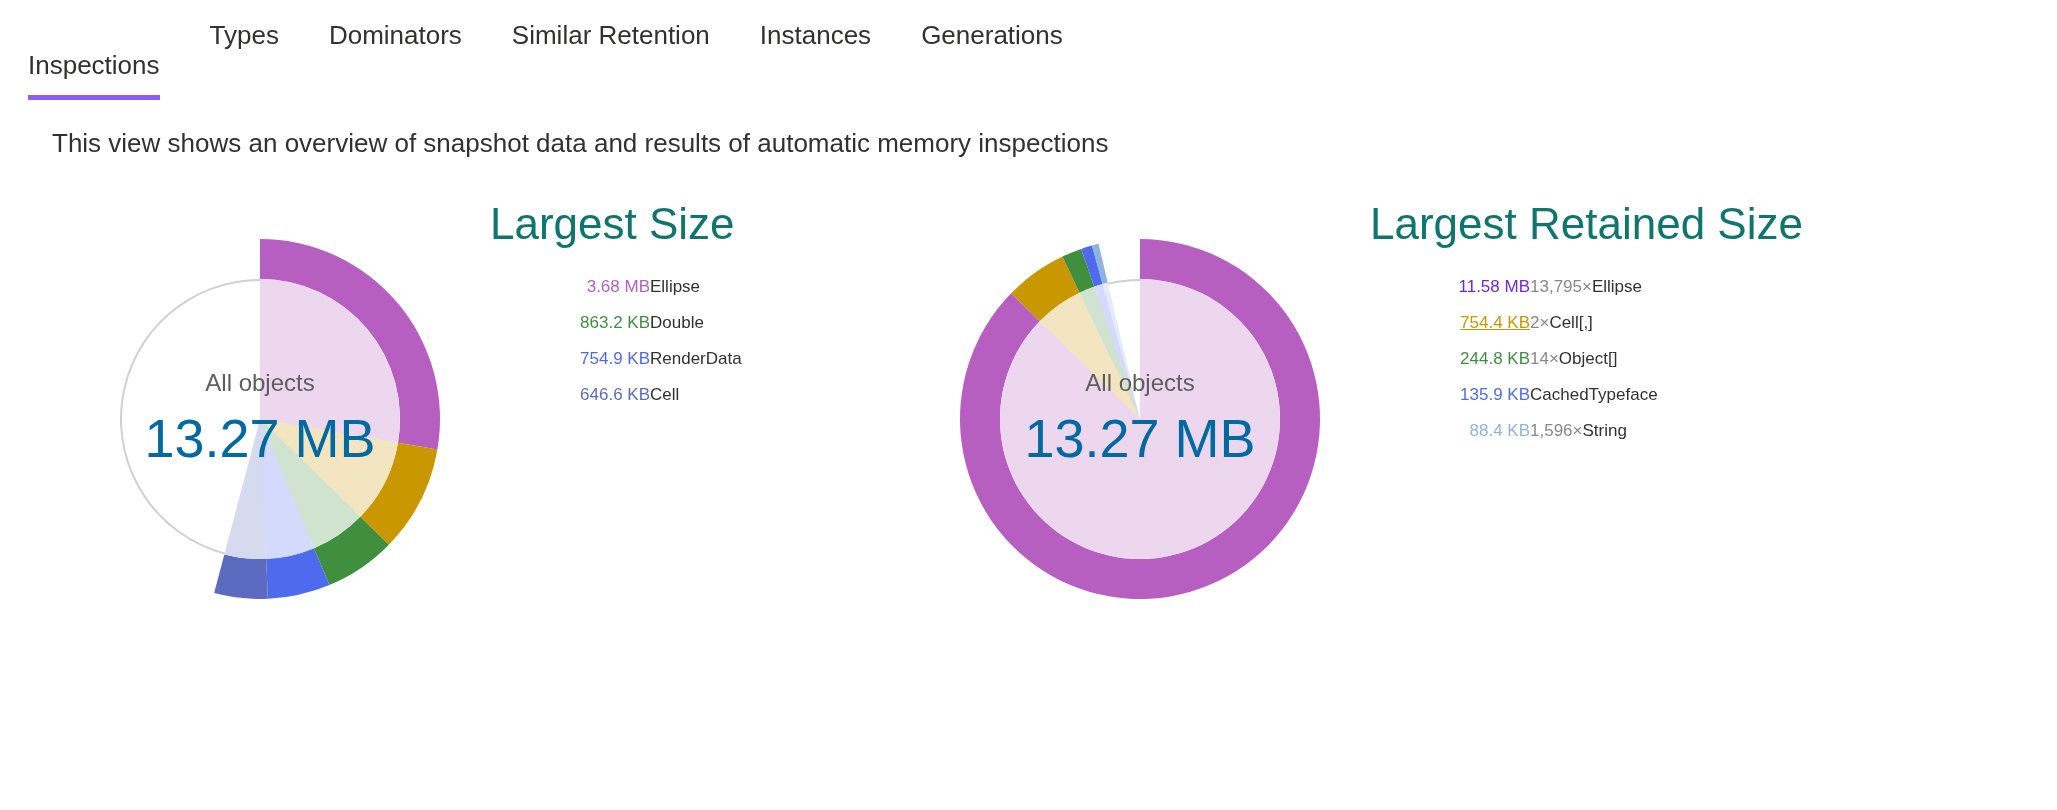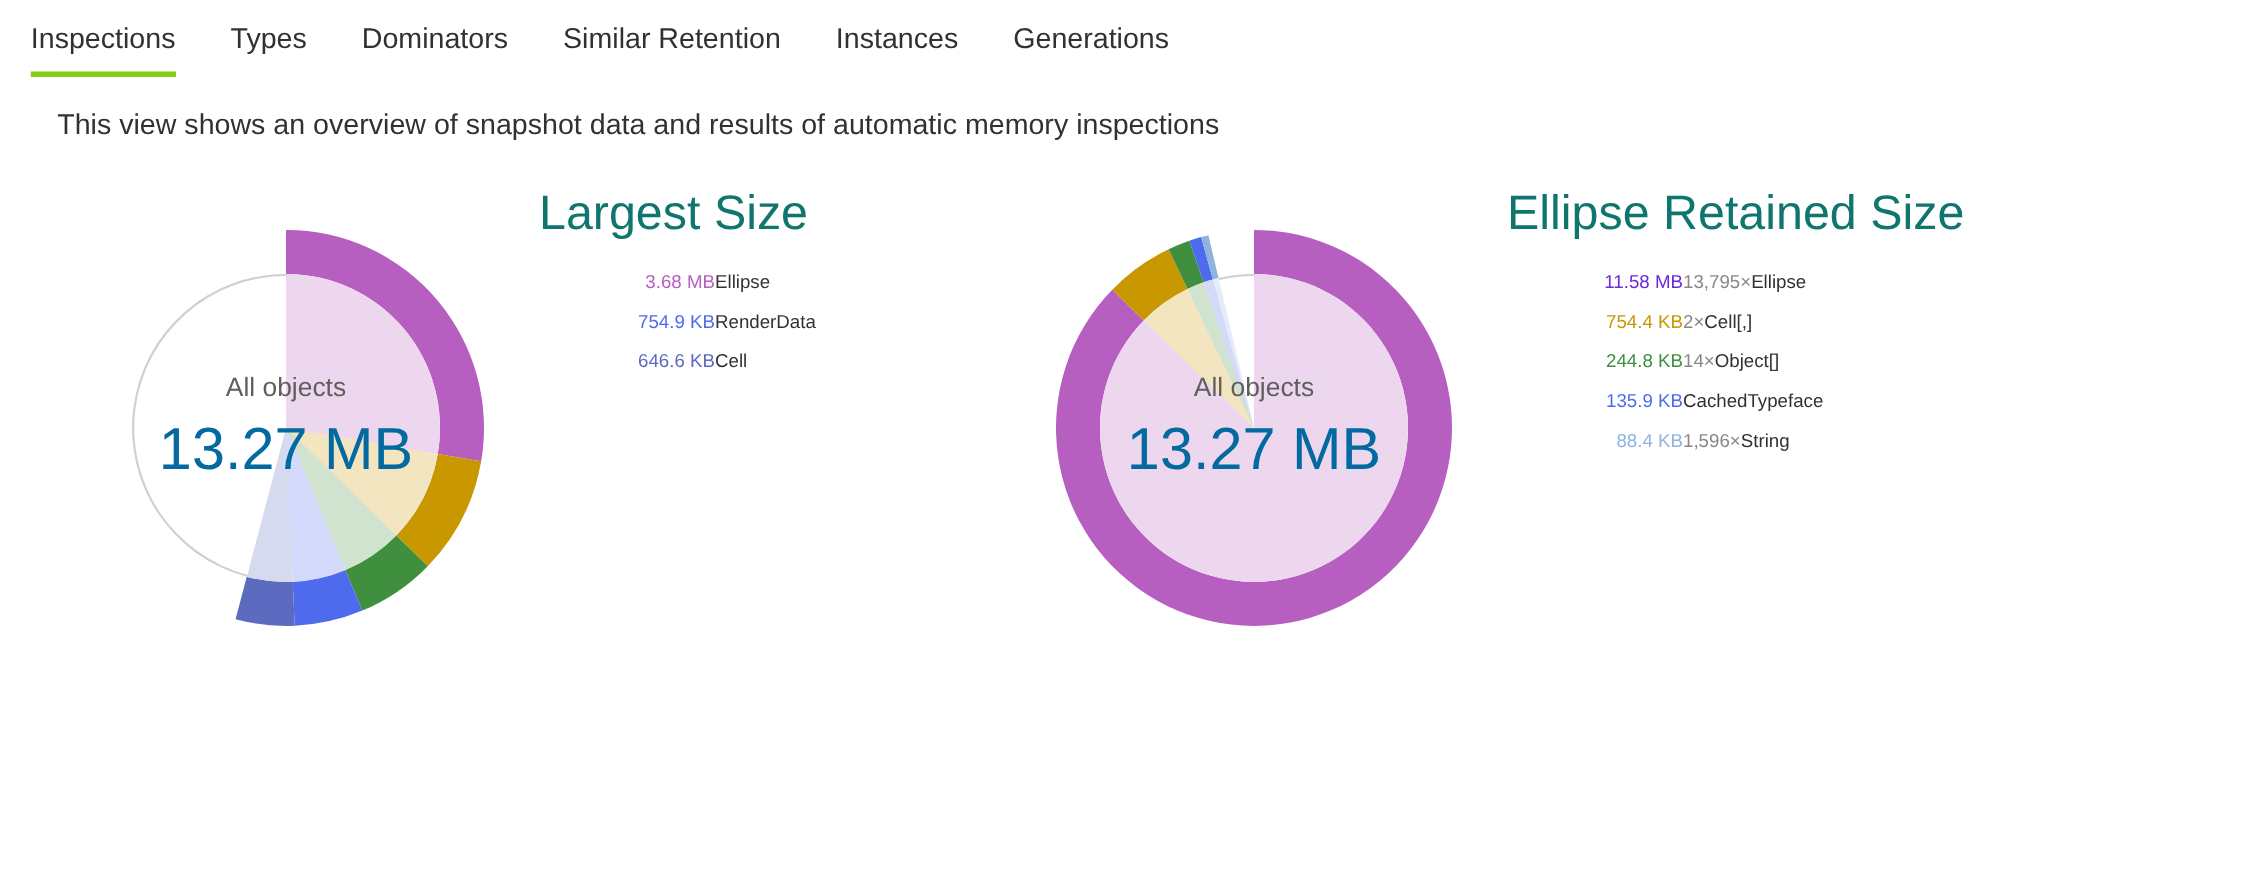--- a/index.html
+++ b/index.html
@@ -17,21 +17,22 @@
     gap:50px;
     padding: 20px 28px 0 28px;
     font-size:26px;
   }
   .tab {
     padding-bottom:14px;
     cursor:pointer;
     color:#323130;
   }
   .tab.active {
-    border-bottom:5px solid #84cc16;
+    border-bottom:5px solid #8b5cf6;
+    margin-top:30px;
   }
   .description {
     font-size:26px;
     color:#323130;
     padding: 28px 28px 0 52px;
   }
   .panels {
     display:flex;
     gap:60px;
     padding: 40px 28px 0 70px;
@@ -129,20 +130,24 @@
         </div>
       </div>
       <div class="side">
         <h2 class="section-title">Largest Size</h2>
         <div class="legend-list">
           <div class="legend-row">
             <span class="legend-size" style="color: rgb(182, 95, 192);">3.68 MB</span>
             <span class="legend-label">Ellipse</span>
           </div>
           <div class="legend-row">
+            <span class="legend-size" style="color: rgb(63, 143, 63);">863.2 KB</span>
+            <span class="legend-label">Double</span>
+          </div>
+          <div class="legend-row">
             <span class="legend-size" style="color: rgb(79, 107, 237);">754.9 KB</span>
             <span class="legend-label">RenderData</span>
           </div>
           <div class="legend-row">
             <span class="legend-size" style="color: rgb(92, 107, 192);">646.6 KB</span>
             <span class="legend-label">Cell</span>
           </div>
         </div>
       </div>
     </div>
@@ -162,29 +167,29 @@
           <path d="M 152.6337214951474 55.078685039398664 A 140 140 0 0 1 157.74548026527734 53.76620846250228 L 190 190 A 0 0 0 0 0 190 190 Z" fill="rgb(227,236,247)"></path>
           <path d="M 157.74548026527734 53.76620846250228 A 140 140 0 0 1 189.99999999999997 50 L 190 190 A 0 0 0 0 0 190 190 Z" fill="#ffffff"></path>
           <path d="M 157.74548026527734 53.76620846250228 A 140 140 0 0 1 189.99999999999997 50 L 189.99999999999997 52 A 138 138 0 0 0 158.2062591186305 55.71240548446653 Z" fill="#d0d0d0"></path>
         </svg>
         <div class="chart-center">
           <div class="lbl">All objects</div>
           <div class="total">13.27 MB</div>
         </div>
       </div>
       <div class="side">
-        <h2 class="section-title">Ellipse Retained Size</h2>
+        <h2 class="section-title">Largest Retained Size</h2>
         <div class="legend-list">
           <div class="legend-row">
             <span class="legend-size" style="color: #6d28d9;">11.58 MB</span>
             <span class="legend-count">13,795×</span>
             <span class="legend-label">Ellipse</span>
           </div>
           <div class="legend-row">
-            <span class="legend-size" style="color: rgb(201, 151, 0);">754.4 KB</span>
+            <span class="legend-size" style="color: rgb(201, 151, 0); text-decoration: underline;">754.4 KB</span>
             <span class="legend-count">2×</span>
             <span class="legend-label">Cell[,]</span>
           </div>
           <div class="legend-row">
             <span class="legend-size" style="color: rgb(63, 143, 63);">244.8 KB</span>
             <span class="legend-count">14×</span>
             <span class="legend-label">Object[]</span>
           </div>
           <div class="legend-row">
             <span class="legend-size" style="color: rgb(79, 107, 237);">135.9 KB</span>

